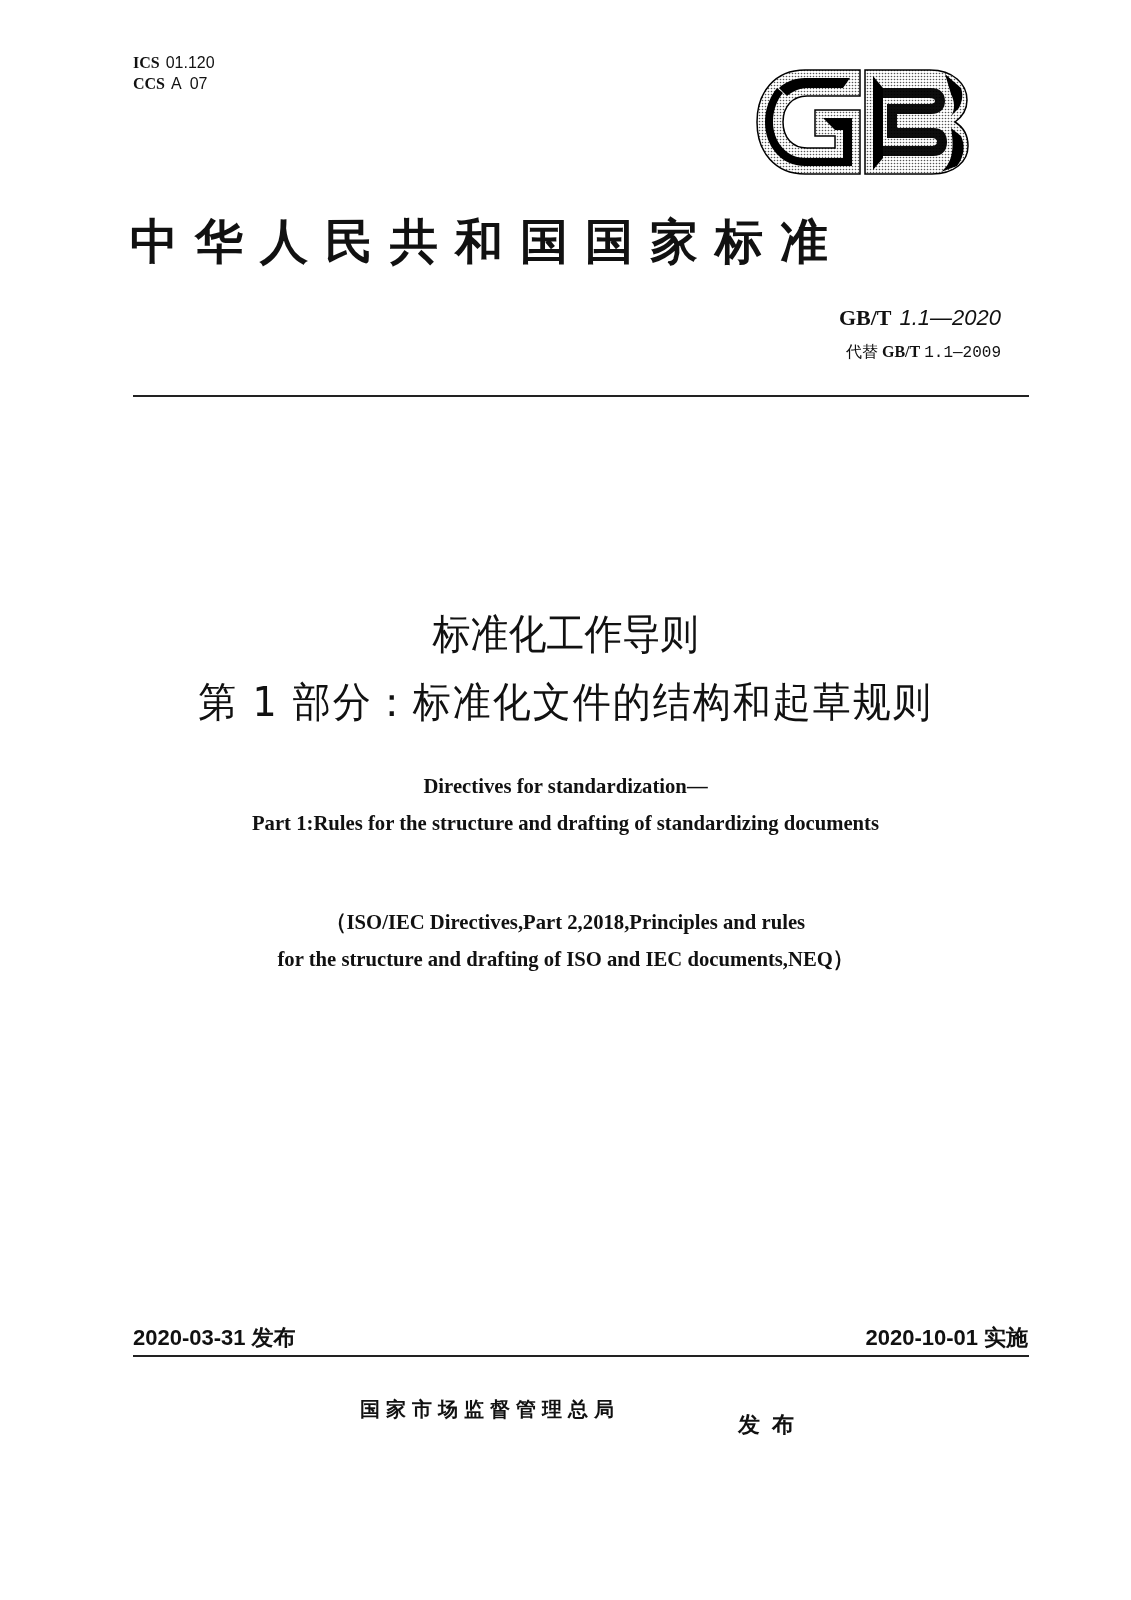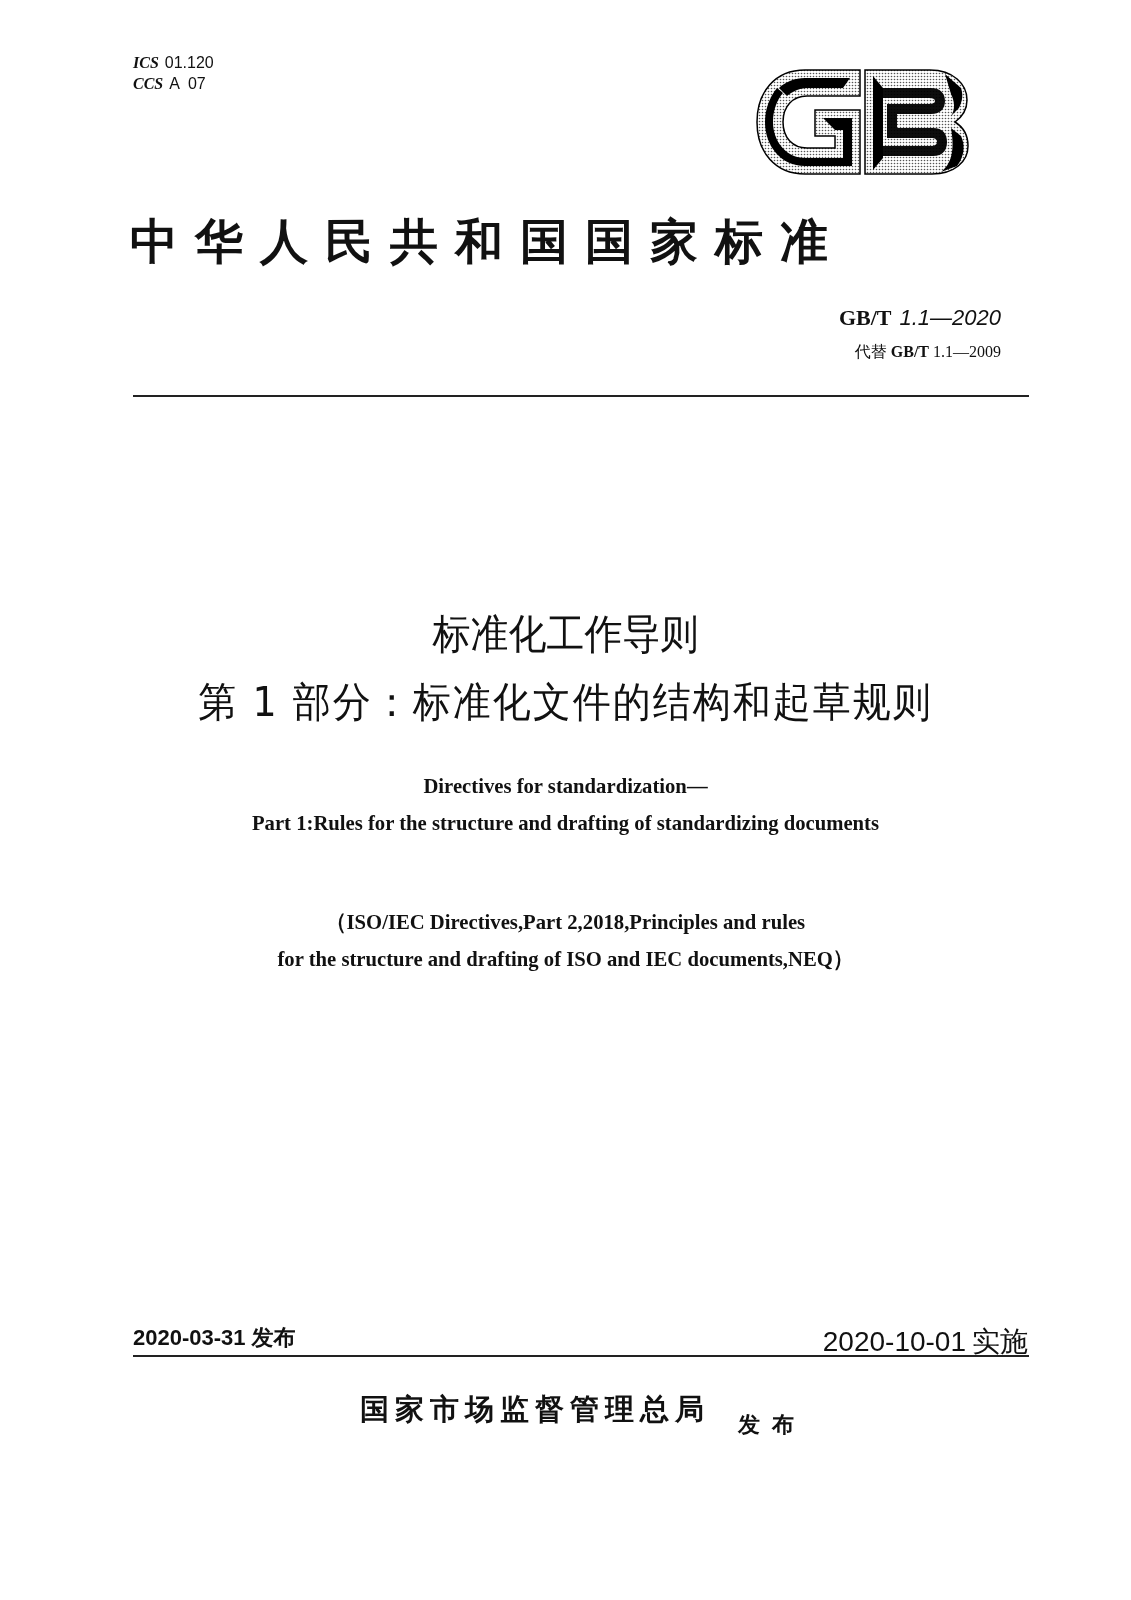--- a/index.html
+++ b/index.html
@@ -1,55 +1,55 @@
 <!DOCTYPE html>
 <html><head>
   <meta charset="utf-8">
   <style>
     html, body { margin: 0; padding: 0; background: #ffffff; }
     body { width: 1131px; height: 1600px; position: relative; overflow: hidden; color: #111; }
     .abs { position: absolute; }
 
     .ics { left: 133px; top: 52px; font-size: 16px; line-height: 21px; }
-    .ics b { font-family: "Liberation Serif", serif; font-weight: bold; font-style: italic; }
+    .ics b { font-family: "Liberation Serif", serif; font-weight: bold; }
     .ics span.v { font-family: Liberation Sans, sans-serif; margin-left: 6px; }
 
     .logo { left: 755px; top: 66px; width: 215px; height: 112px; }
 
     .national-title {
       left: 130px; top: 212px; width: 900px;
       font-family: Liberation Sans, sans-serif; font-weight: bold;
       font-size: 48px; letter-spacing: 17px; line-height: 60px; white-space: nowrap;
     }
 
     .std-no { right: 130px; top: 305px; font-size: 22px; text-align: right; white-space: nowrap; }
     .std-no b { font-family: "Liberation Serif", serif; font-weight: bold; }
     .std-no span { font-family: "Liberation Sans", sans-serif; margin-left: 8px; font-style: italic; }
     .replace { right: 130px; top: 342px; font-size: 16px; text-align: right; white-space: nowrap; }
     .replace .cn { font-family: "DejaVu Sans", sans-serif; }
     .replace b { font-family: "Liberation Serif", serif; font-weight: bold; margin-left: 4px; }
-    .replace span.n { font-family: Liberation Serif, serif; margin-left: 4px; }
+    .replace span.n { font-family: Liberation Mono, monospace; margin-left: 4px; }
 
     .rule { left: 133px; width: 896px; height: 2px; background: #222; }
 
     .cn-title { left: 0; width: 1131px; text-align: center; font-family: "DejaVu Sans", sans-serif; font-size: 38px; line-height: 48px; white-space: nowrap; transform: scaleY(1.08); }
     .cn-title.l1 { top: 610px; }
     .cn-title.l2 { top: 678px; letter-spacing: 2px; }
 
     .en-title { left: 0; width: 1131px; text-align: center; font-family: "Liberation Serif", serif; font-weight: bold; font-size: 22px; line-height: 36px; white-space: nowrap; transform: scaleX(0.94); }
     .en-title.l1 { top: 768px; }
     .en-title.l2 { top: 805px; }
     .en-title.l3 { top: 904px; }
     .en-title.l4 { top: 941px; }
 
     .date-left { left: 133px; top: 1323px; font-family: "Liberation Sans", sans-serif; font-size: 22px; white-space: nowrap; font-weight: bold; }
-    .date-right { right: 103px; top: 1323px; font-family: "Liberation Sans", sans-serif; font-size: 28px; white-space: nowrap; text-align: center; }
+    .date-right { right: 103px; top: 1323px; font-family: "Liberation Sans", sans-serif; font-size: 22px; white-space: nowrap; text-align: center; font-weight: bold; }
     .date-left .cn, .date-right .cn { font-family: "DejaVu Sans", sans-serif; margin-left: 6px; }
 
-    .issuers { left: 360px; top: 1392px; font-family: "DejaVu Serif", serif; font-weight: bold; font-size: 29px; line-height: 35px; letter-spacing: 6px; white-space: nowrap; }
+    .issuers { left: 360px; top: 1392px; font-family: "DejaVu Serif", serif; font-weight: bold; font-size: 20px; line-height: 35px; letter-spacing: 6px; white-space: nowrap; }
     .issue-label { left: 738px; top: 1410px; font-family: "DejaVu Serif", serif; font-weight: bold; font-size: 22px; letter-spacing: 12px; white-space: nowrap; }
   </style>
 </head>
 <body>
 
 <div class="abs ics">
   <div>
     <b>ICS</b><span class="v">01.120</span>
   </div>
   <div>

